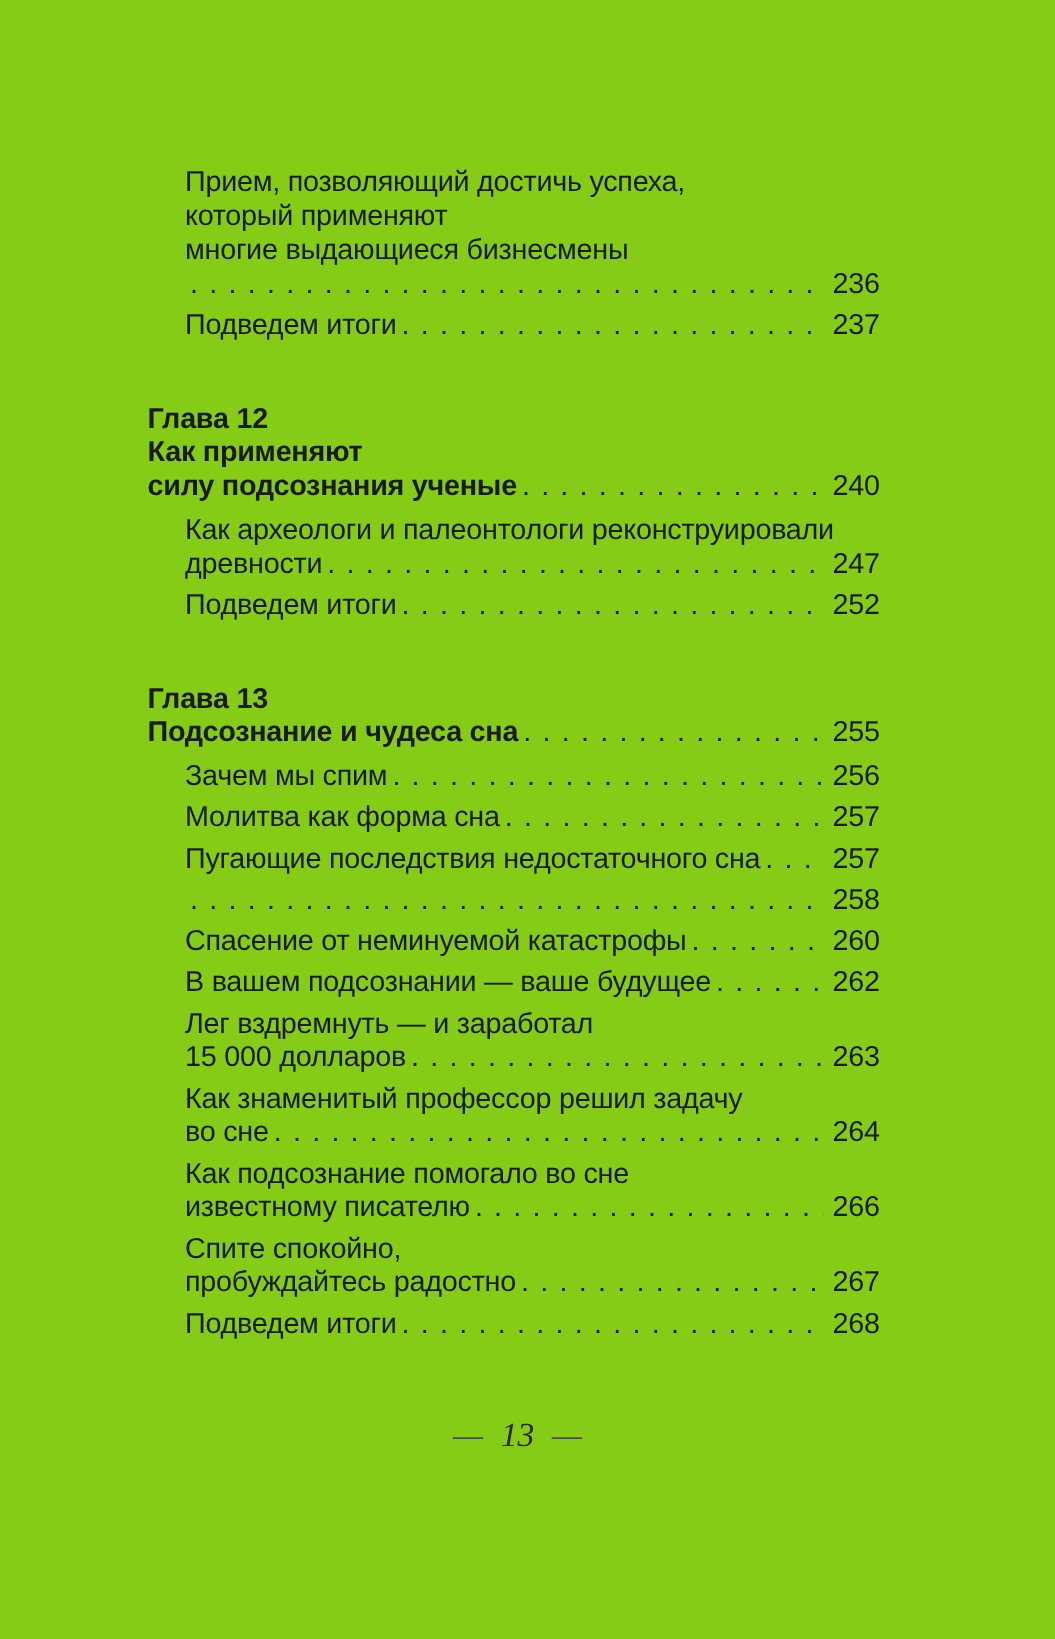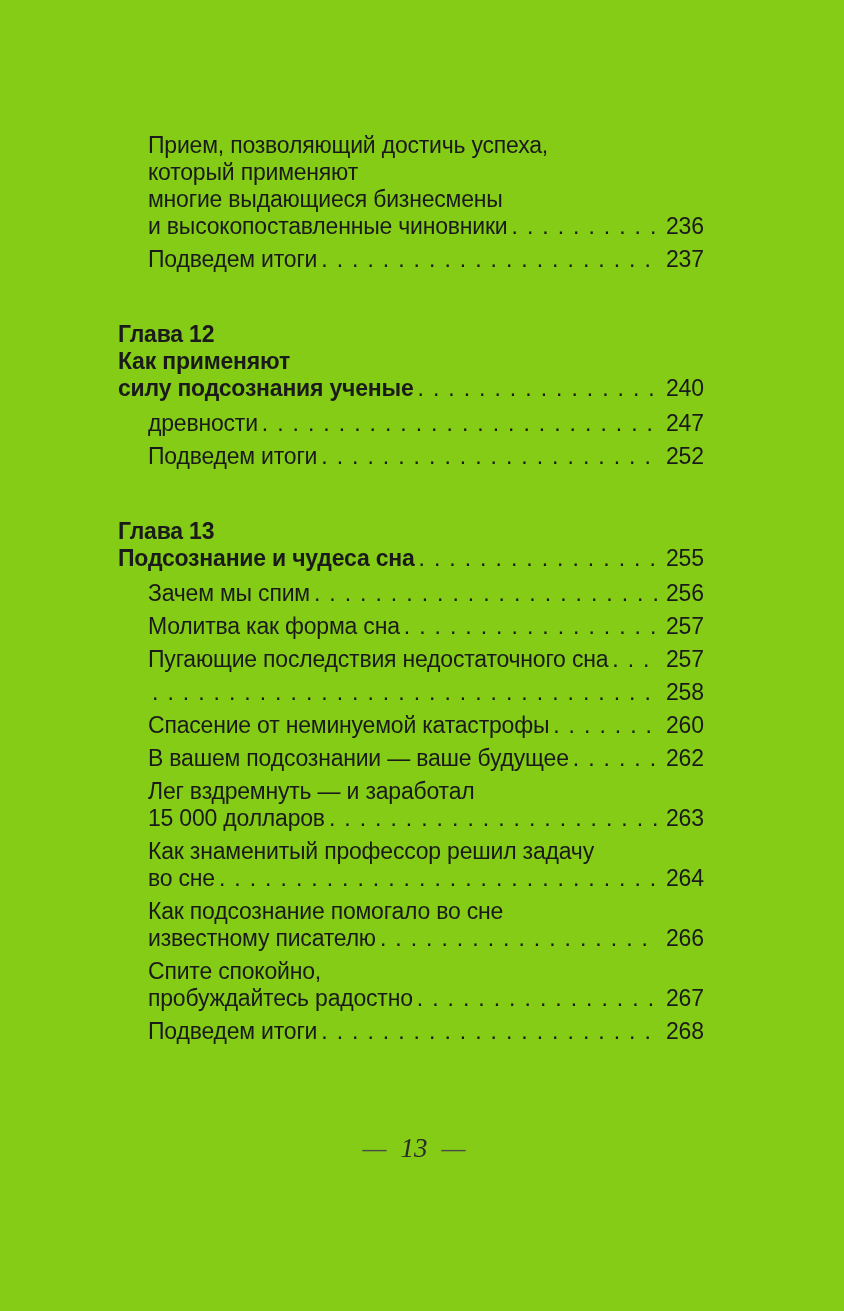--- a/index.html
+++ b/index.html
@@ -76,21 +76,20 @@
           <div class="row">
             <span class="txt">Прием, позволяющий достичь успеха,</span>
           </div>
           <div class="row">
             <span class="txt">который применяют</span>
           </div>
           <div class="row">
             <span class="txt">многие выдающиеся бизнесмены</span>
           </div>
           <div class="row">
-            <span class="txt">и высокопоставленные чиновники</span>
             <span class="leader"></span>
             <span class="pg">236</span>
           </div>
         </div>
         <div class="block entry">
           <div class="row">
             <span class="txt">Подведем итоги</span>
             <span class="leader"></span>
             <span class="pg">237</span>
           </div>
@@ -104,20 +103,23 @@
           <div class="row">
             <span class="txt">Как применяют</span>
           </div>
           <div class="row">
             <span class="txt">силу подсознания ученые</span>
             <span class="leader"></span>
             <span class="pg">240</span>
           </div>
         </div>
         <div class="block entry">
+          <div class="row">
+            <span class="txt">Как археологи и палеонтологи реконструировали</span>
+          </div>
           <div class="row">
             <span class="txt">древности</span>
             <span class="leader"></span>
             <span class="pg">247</span>
           </div>
         </div>
         <div class="block entry">
           <div class="row">
             <span class="txt">Подведем итоги</span>
             <span class="leader"></span>

